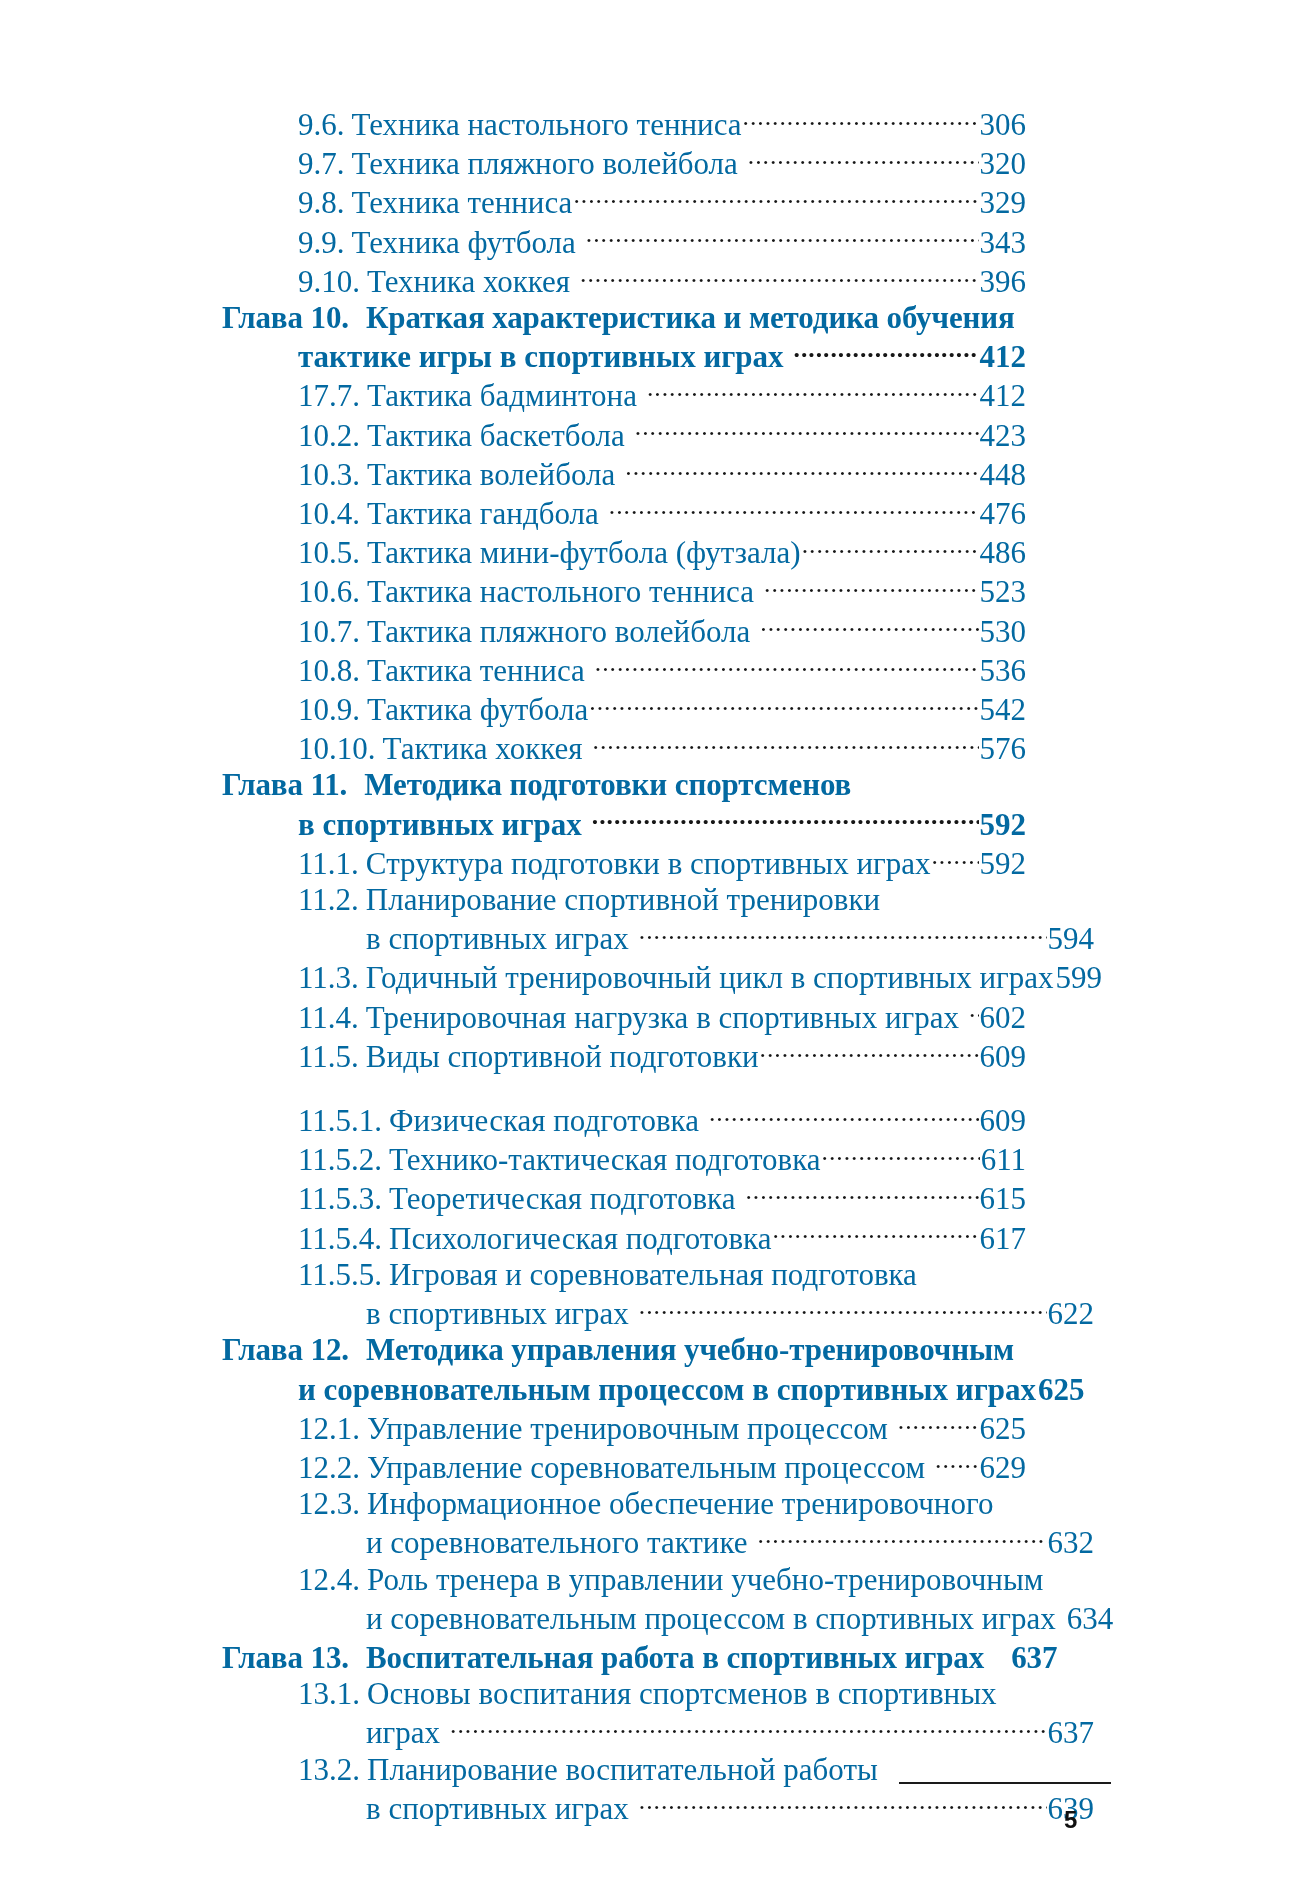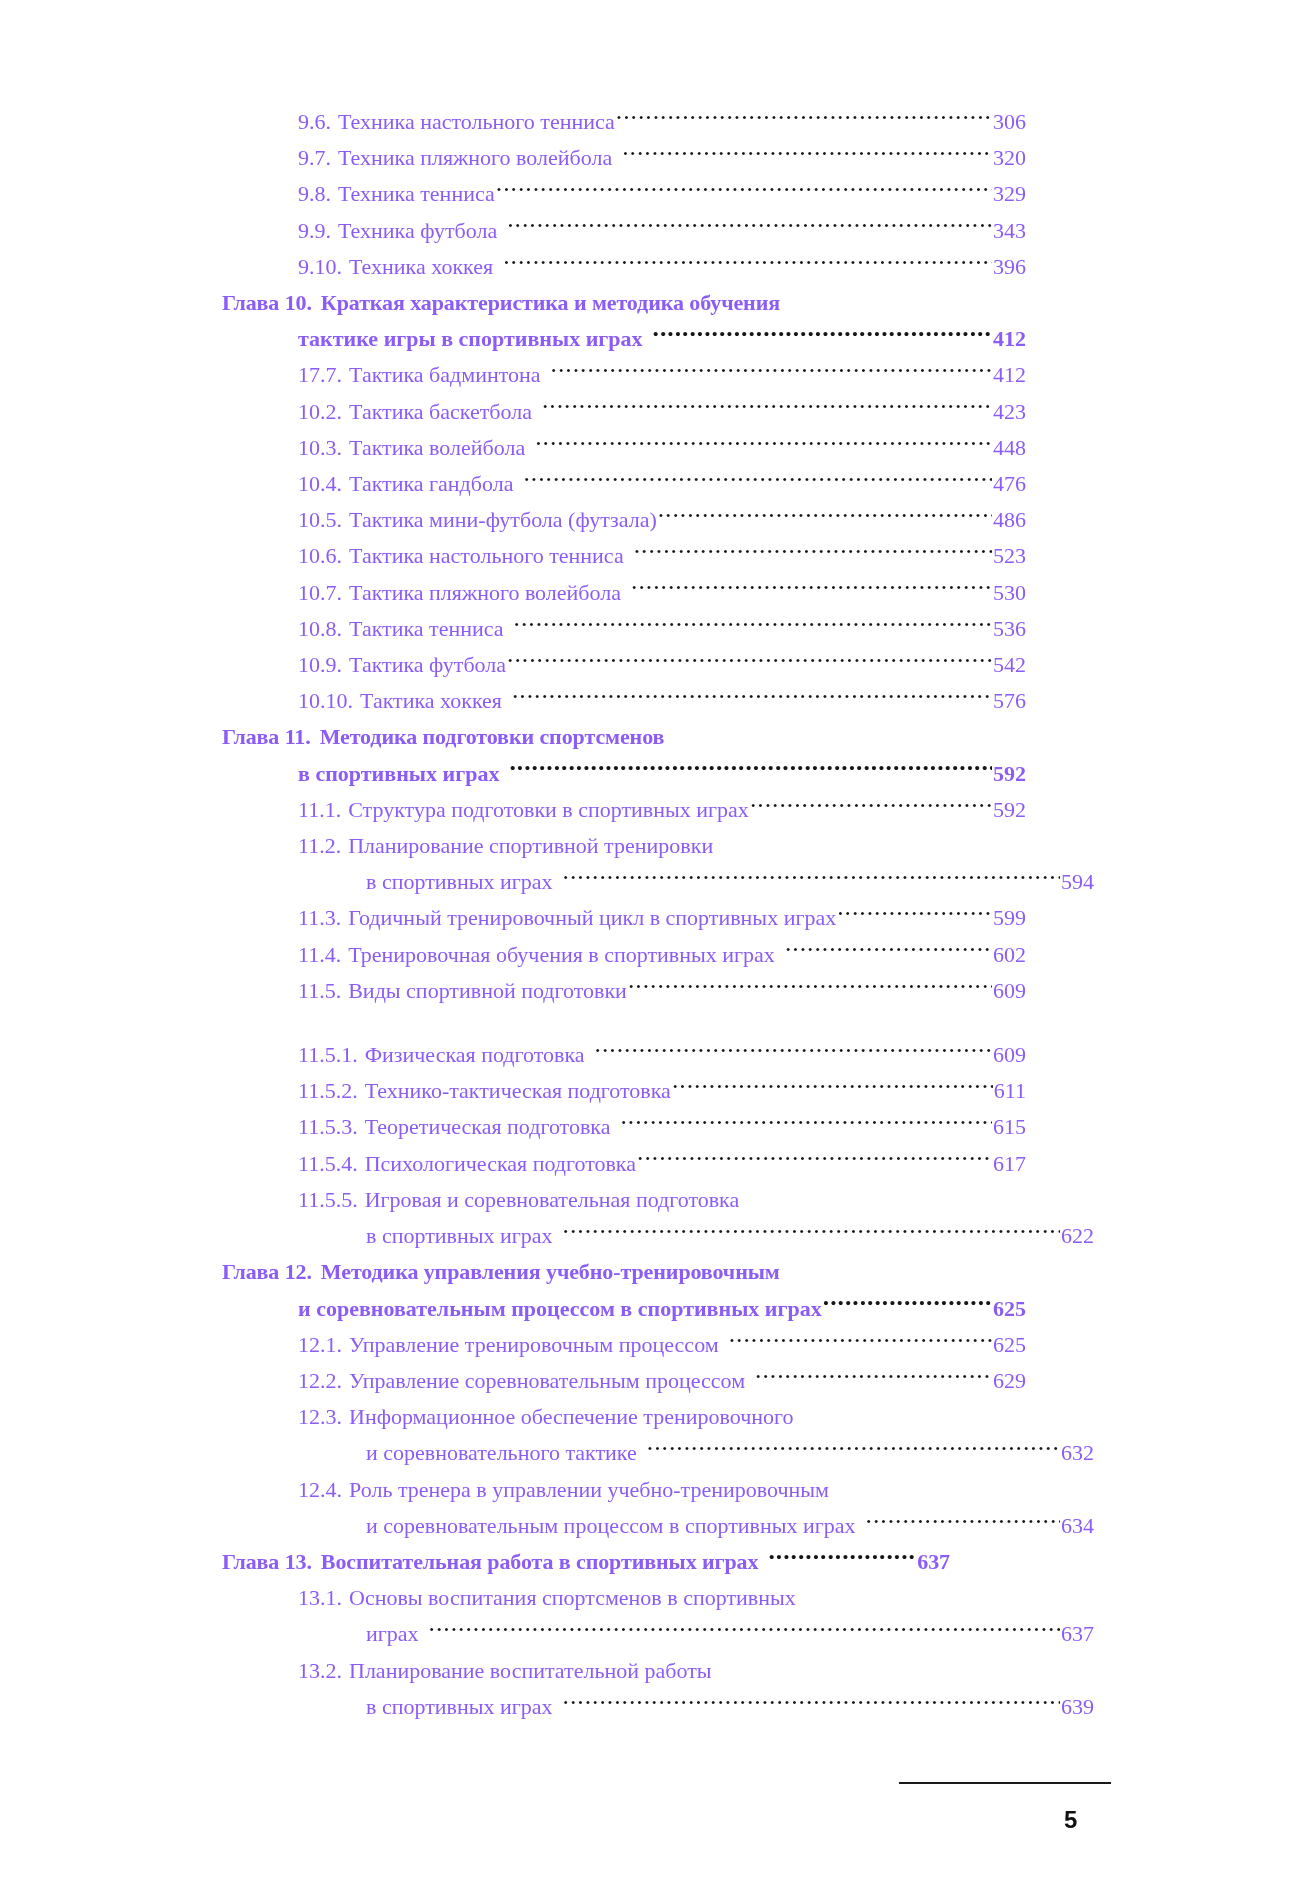--- a/index.html
+++ b/index.html
@@ -30,23 +30,23 @@
     left: 222px;
     top: 104px;
     width: 728px;
   }
 
   
   .entry {
     display: flex;
     align-items: baseline;
     width: 100%;
-    font-size: 22px;
+    font-size: 31px;
     line-height: 36.2px;
-    color: #8b5cf6;
+    color: #0369a1;
     white-space: nowrap;
   }
 
   .num {
     flex: 0 0 auto;
     padding-right: 7px;
   }
 
   .title {
     flex: 0 0 auto;
@@ -75,20 +75,21 @@
     text-align: right;
     padding-left: 0px;
     font-variant-numeric: lining-nums;
   }
 
   
   .lvl-chapter {
     font-weight: bold;
     padding-left: 0px;
     letter-spacing: -0.1px;
+    gap: 8px;
   }
   .lvl-chapter .num { padding-right: 9px; }
 
   .lvl-section {
     padding-left: 76px;
   }
 
   .lvl-cont-chapter {
     font-weight: bold;
     padding-left: 76px;
@@ -249,21 +250,21 @@
         <span class="pageno">594</span>
       </div>
       <div class="entry lvl-section">
         <span class="num">11.3.</span>
         <span class="title">Годичный тренировочный цикл в спортивных играх</span>
         <span class="leader"></span>
         <span class="pageno">599</span>
       </div>
       <div class="entry lvl-section">
         <span class="num">11.4.</span>
-        <span class="title" style="padding-right: 9px;">Тренировочная обучения в спортивных играх</span>
+        <span class="title" style="padding-right: 9px;">Тренировочная нагрузка в спортивных играх</span>
         <span class="leader"></span>
         <span class="pageno">602</span>
       </div>
       <div class="entry lvl-section">
         <span class="num">11.5.</span>
         <span class="title">Виды спортивной подготовки</span>
         <span class="leader"></span>
         <span class="pageno">609</span>
       </div>
       <div class="entry lvl-section">

